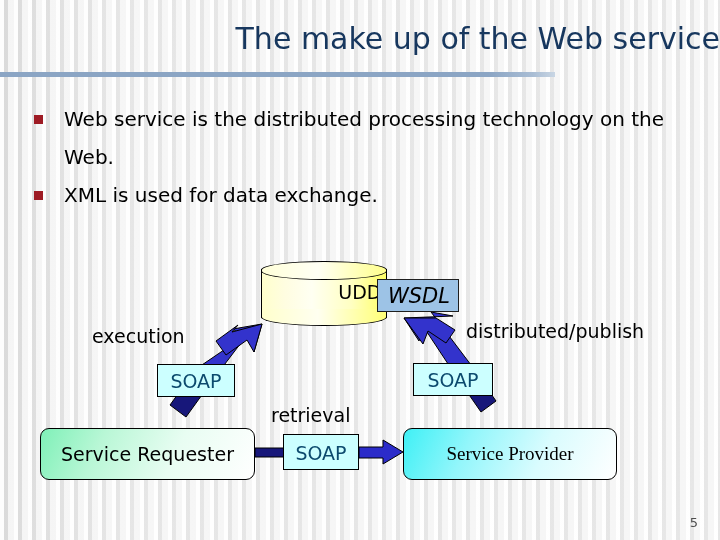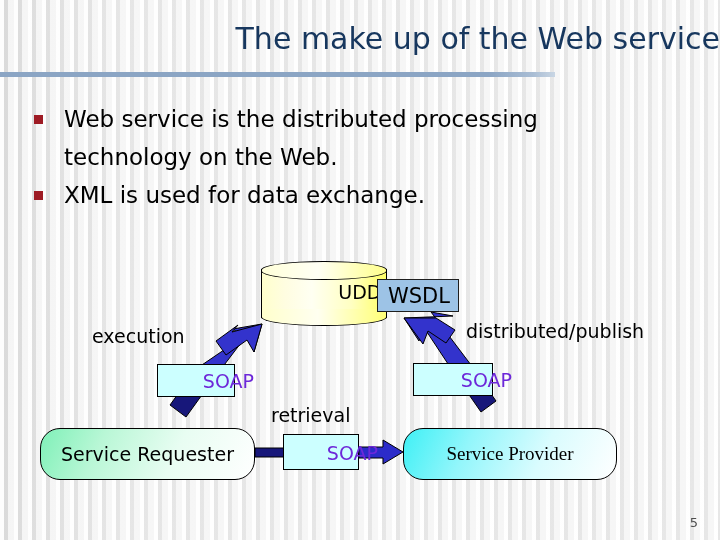--- a/index.html
+++ b/index.html
@@ -54,21 +54,21 @@
   
   .bullets {
     position: absolute;
     left: 28px;
     top: 100px;
     width: 640px;
   }
   .bullet-row {
     position: relative;
     padding-left: 36px;
-    font-size: 23px;
+    font-size: 20px;
     line-height: 38px;
     color: #000000;
   }
   .bullet-marker {
     position: absolute;
     left: 6px;
     top: 15px;
     width: 9px;
     height: 9px;
     background: #9e1b24;
@@ -131,37 +131,37 @@
     box-sizing: border-box;
     z-index: 4;
   }
   .wsdl-box span {
     position: absolute;
     left: 0; top: 4px;
     width: 82px;
     text-align: center;
     font-size: 21px;
     color: #000;
+    font-style: italic;
   }
 
   .soap-box {
     position: absolute;
     background: #ccffff;
     border: 1px solid #000;
     box-sizing: border-box;
     z-index: 5;
   }
   .soap-box span {
     position: absolute;
     left: 0;
     width: 100%;
-    text-align: right;
+    text-align: center;
     font-size: 19px;
-    color: #6d28d9;
-    padding-left: 20px;
+    color: #0c4a6e;
   }
   #soap-left  { left: 157px; top: 364px; width: 78px; height: 33px; }
   #soap-left span  { top: 5px; }
   #soap-right { left: 413px; top: 363px; width: 80px; height: 33px; }
   #soap-right span { top: 5px; }
   #soap-center{ left: 283px; top: 434px; width: 76px; height: 36px; }
   #soap-center span { top: 7px; }
 
   .label-text {
     position: absolute;
@@ -169,21 +169,21 @@
     color: #000;
     white-space: nowrap;
   }
   #lbl-retrieval    { left: 92px;  top: 325px; }
   #lbl-registration { left: 466px; top: 320px; }
   #lbl-execution    { left: 271px; top: 404px; }
 
   .actor {
     position: absolute;
     border: 1px solid #000;
-    border-radius: 20px;
+    border-radius: 9px;
     box-sizing: border-box;
     z-index: 5;
   }
   .actor span {
     position: absolute;
     left: 0;
     width: 100%;
     text-align: center;
     font-size: 19px;
     color: #000;

